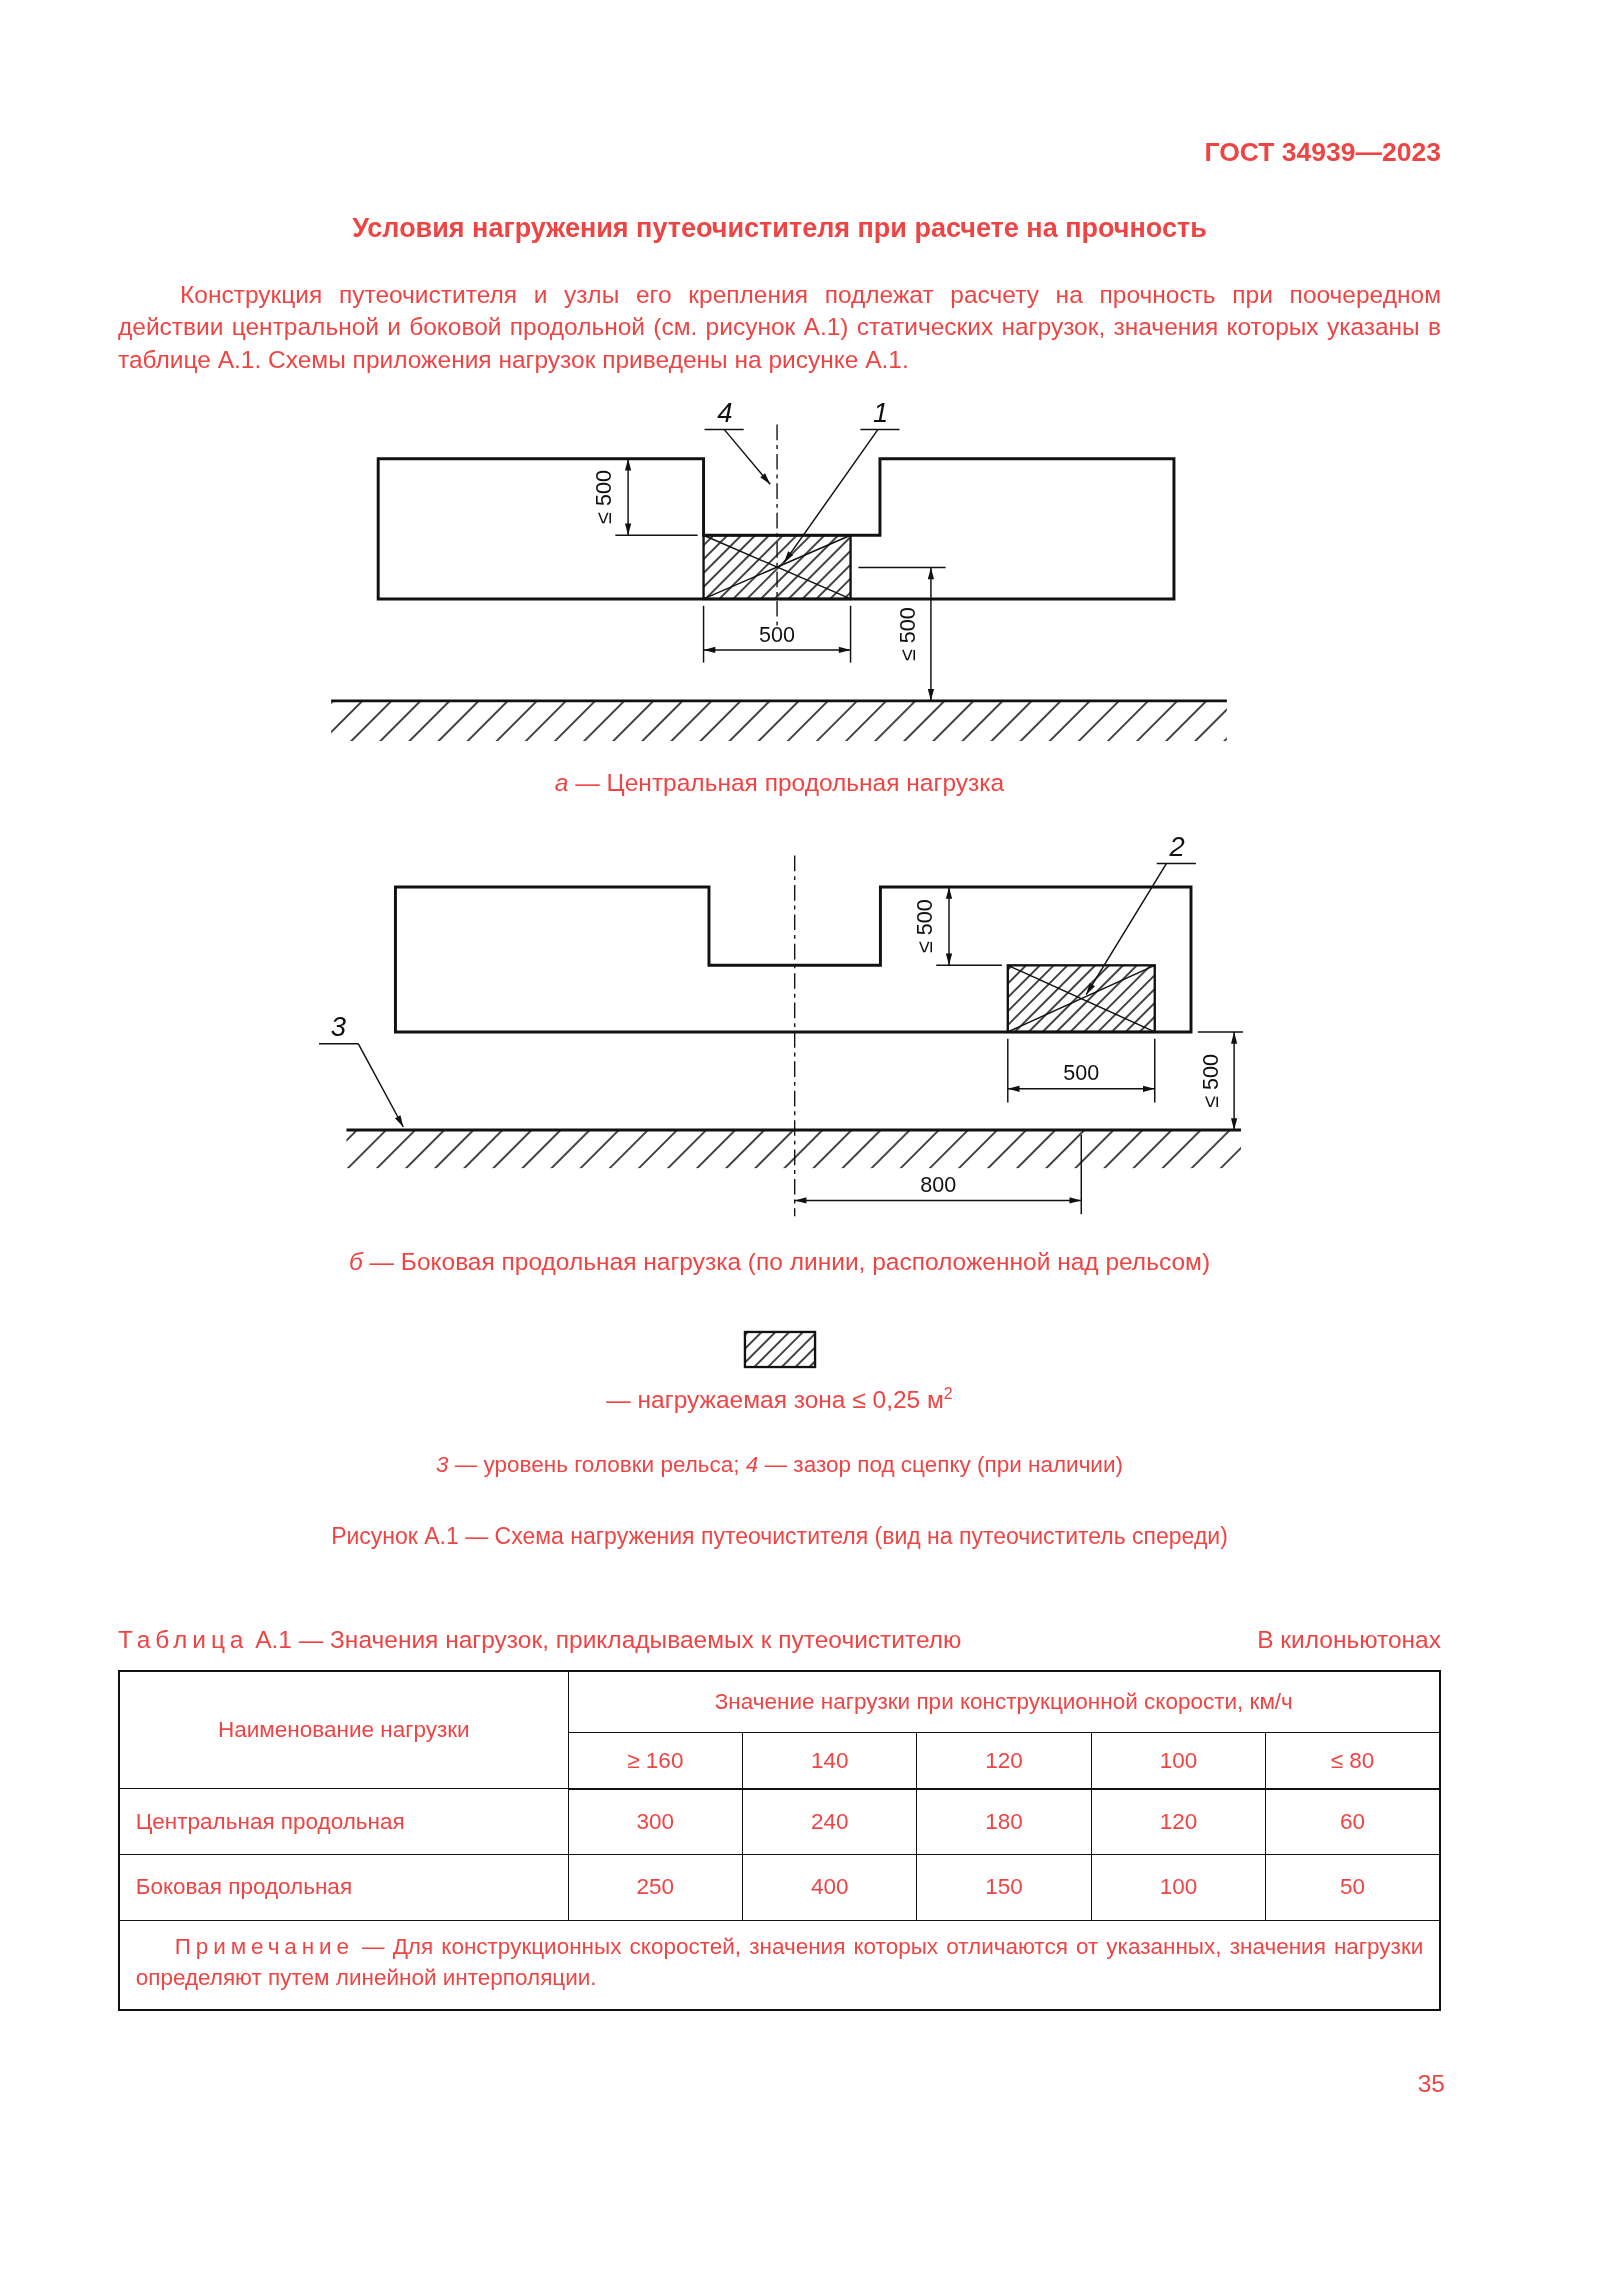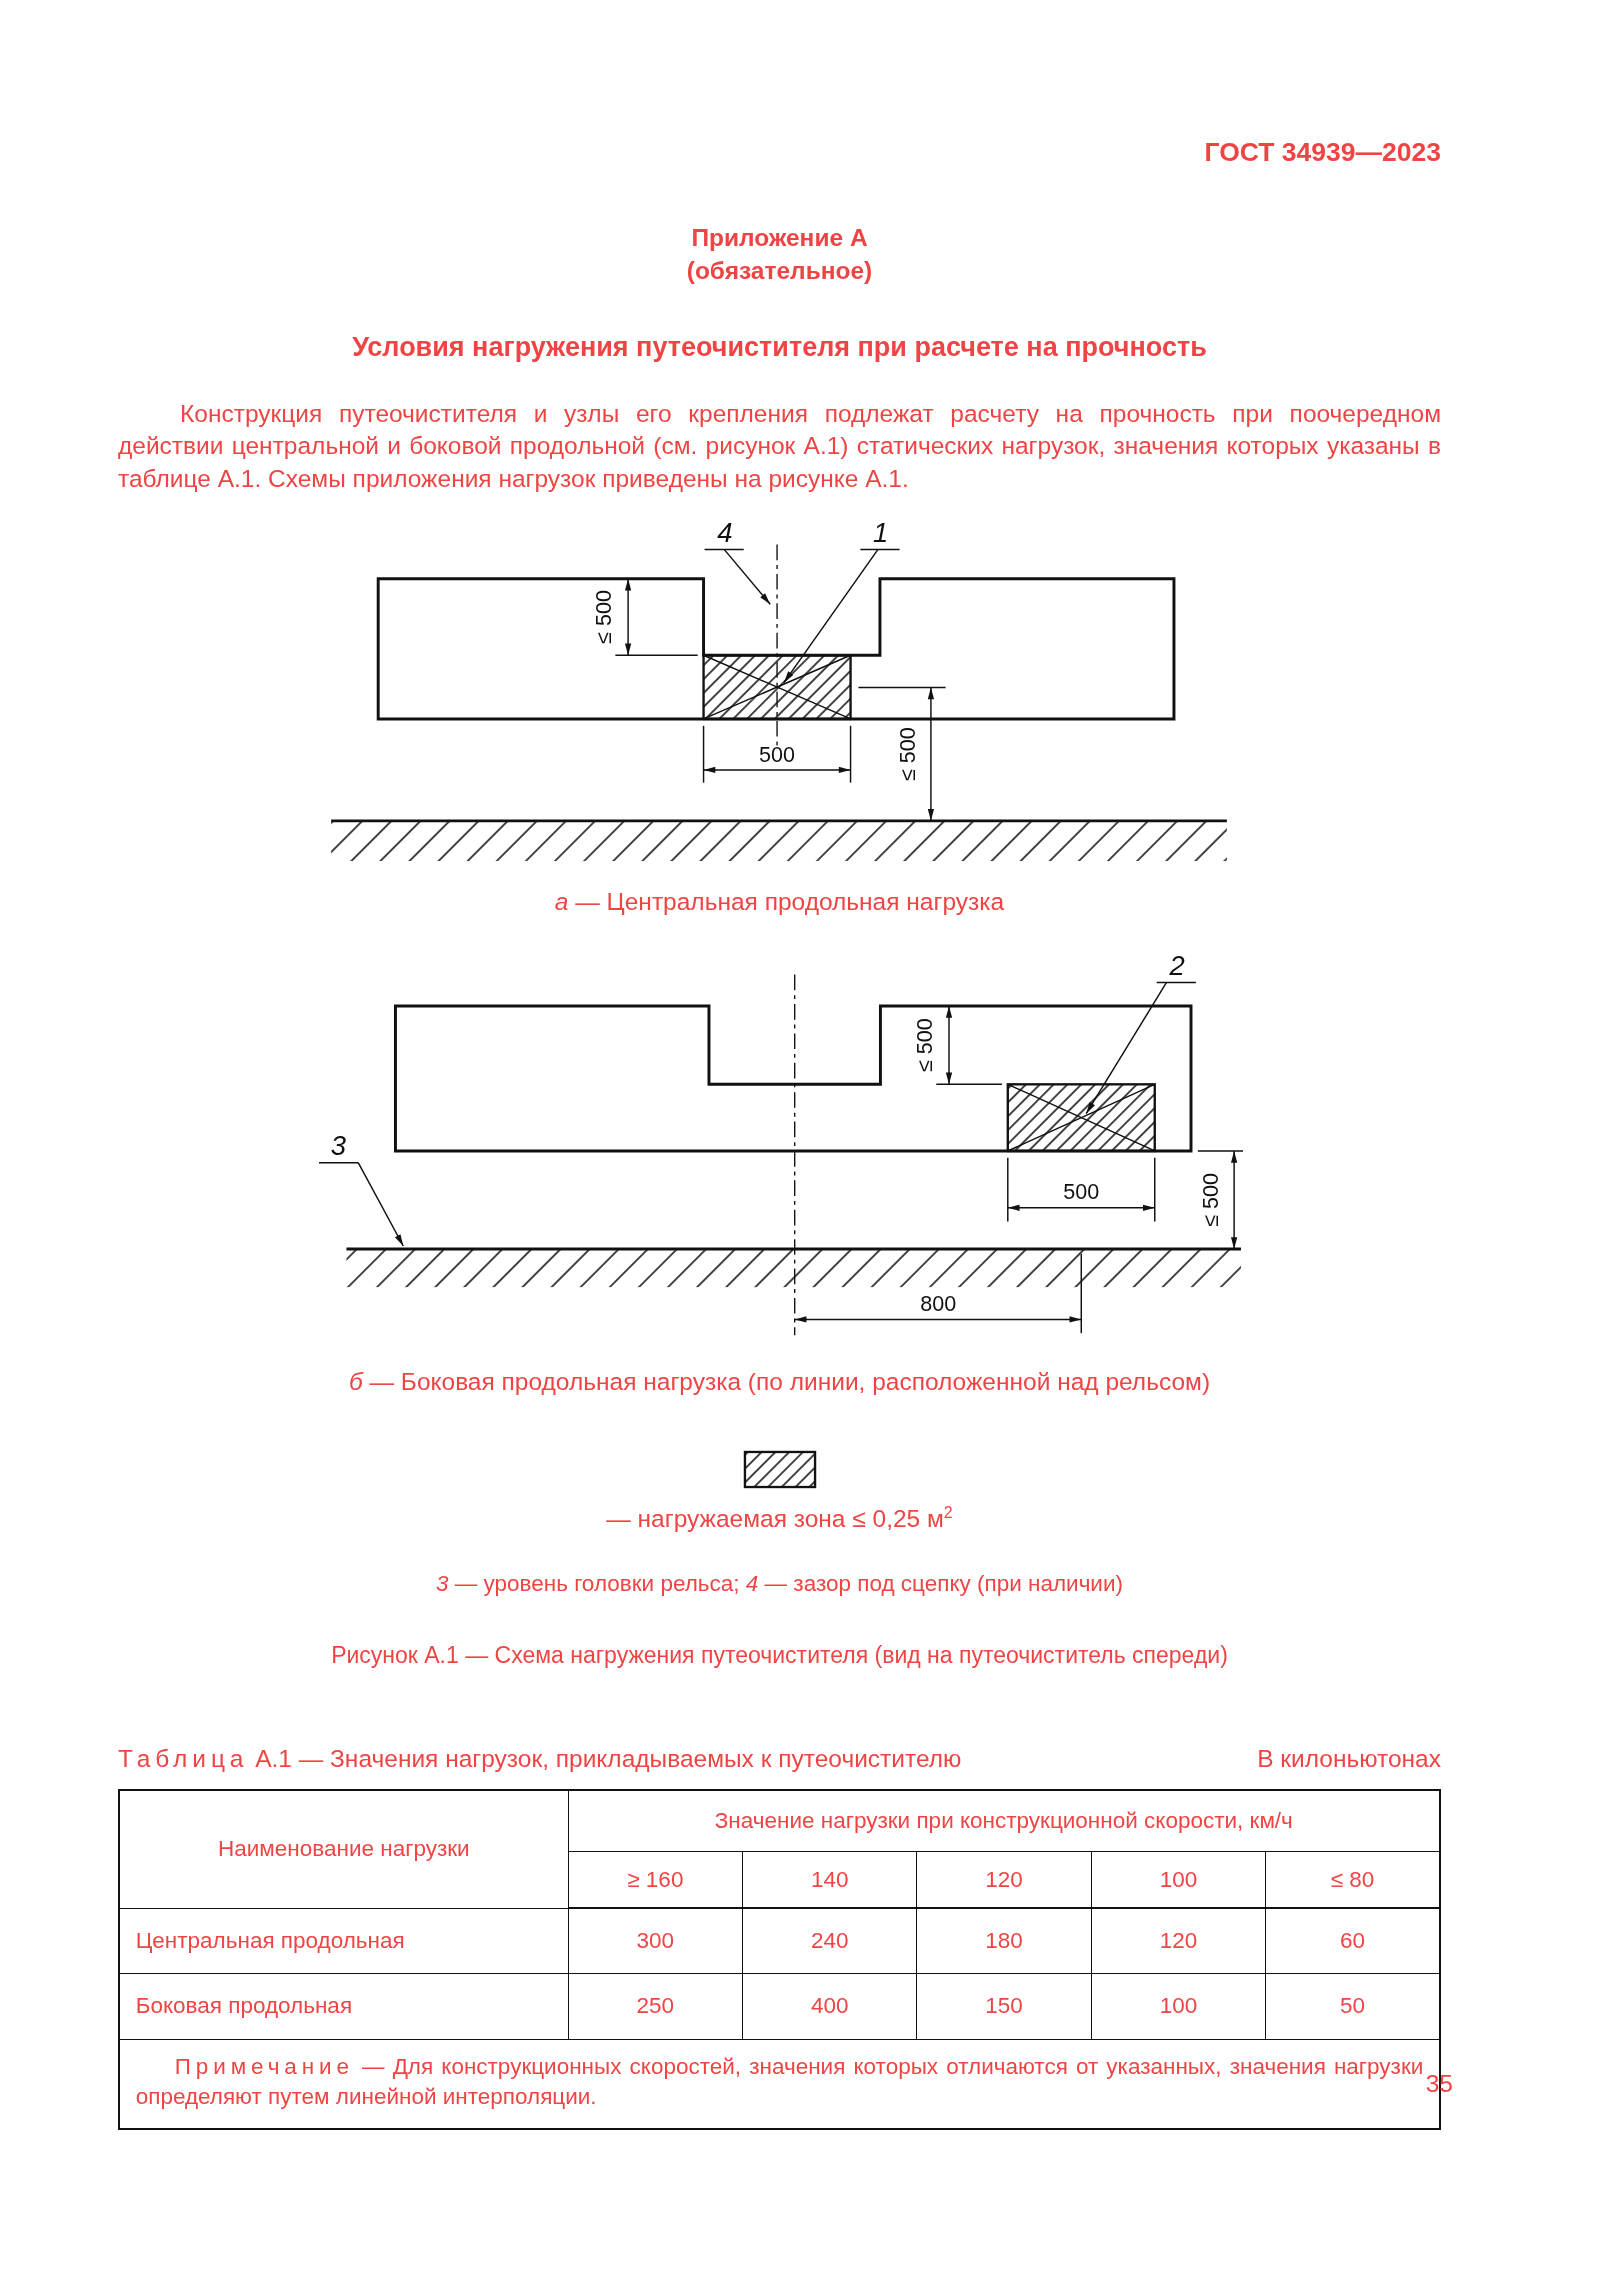--- a/index.html
+++ b/index.html
@@ -96,44 +96,40 @@
   }
   .note-text{
     text-align:justify;
     text-indent:39px;
     line-height:1.35;
     margin:0;
   }
   .page-number{
     position:absolute;
     top:2070px;
-    right:168px;
+    right:176px;
     font-size:24.5px;
   }
   
   .body-line{fill:none;stroke:#111;stroke-width:3;}
   .thin{stroke:#111;stroke-width:1.5;fill:none;}
   .box{stroke:#111;stroke-width:2.4;}
   .cl{stroke:#111;stroke-width:1.4;stroke-dasharray:16 5 4 5;fill:none;}
   .ground{stroke:#111;stroke-width:3;}
   .dim{font-family:"Liberation Sans",sans-serif;font-size:22px;fill:#111;}
   .pos{font-family:"Liberation Sans",sans-serif;font-style:italic;font-size:28px;fill:#111;}
   sup{font-size:0.65em;}
 </style>
 </head>
 <body>
 
 <div class="page">
 
   <div class="doc-header">ГОСТ 34939—2023</div>
 
-  <div class="appendix">
-    <div>Приложение А</div>
-    <div>(обязательное)</div>
-  </div>
 
   <div class="section-title">Условия нагружения путеочистителя при расчете на прочность</div>
 
   <p class="para">Конструкция путеочистителя и узлы его крепления подлежат расчету на прочность при поочередном действии центральной и боковой продольной (см. рисунок А.1) статических нагрузок, значения которых указаны в таблице А.1. Схемы приложения нагрузок приведены на рисунке А.1.</p>
 
   <div class="fig-wrap">
     <svg class="fig-svg" width="902" height="343" viewBox="0 0 920 350">
       <defs>
         <pattern id="hatchA" width="10" height="10" patternUnits="userSpaceOnUse" patternTransform="rotate(45)">
           <line x1="5" y1="-1" x2="5" y2="11" stroke="#111" stroke-width="1.6"></line>

